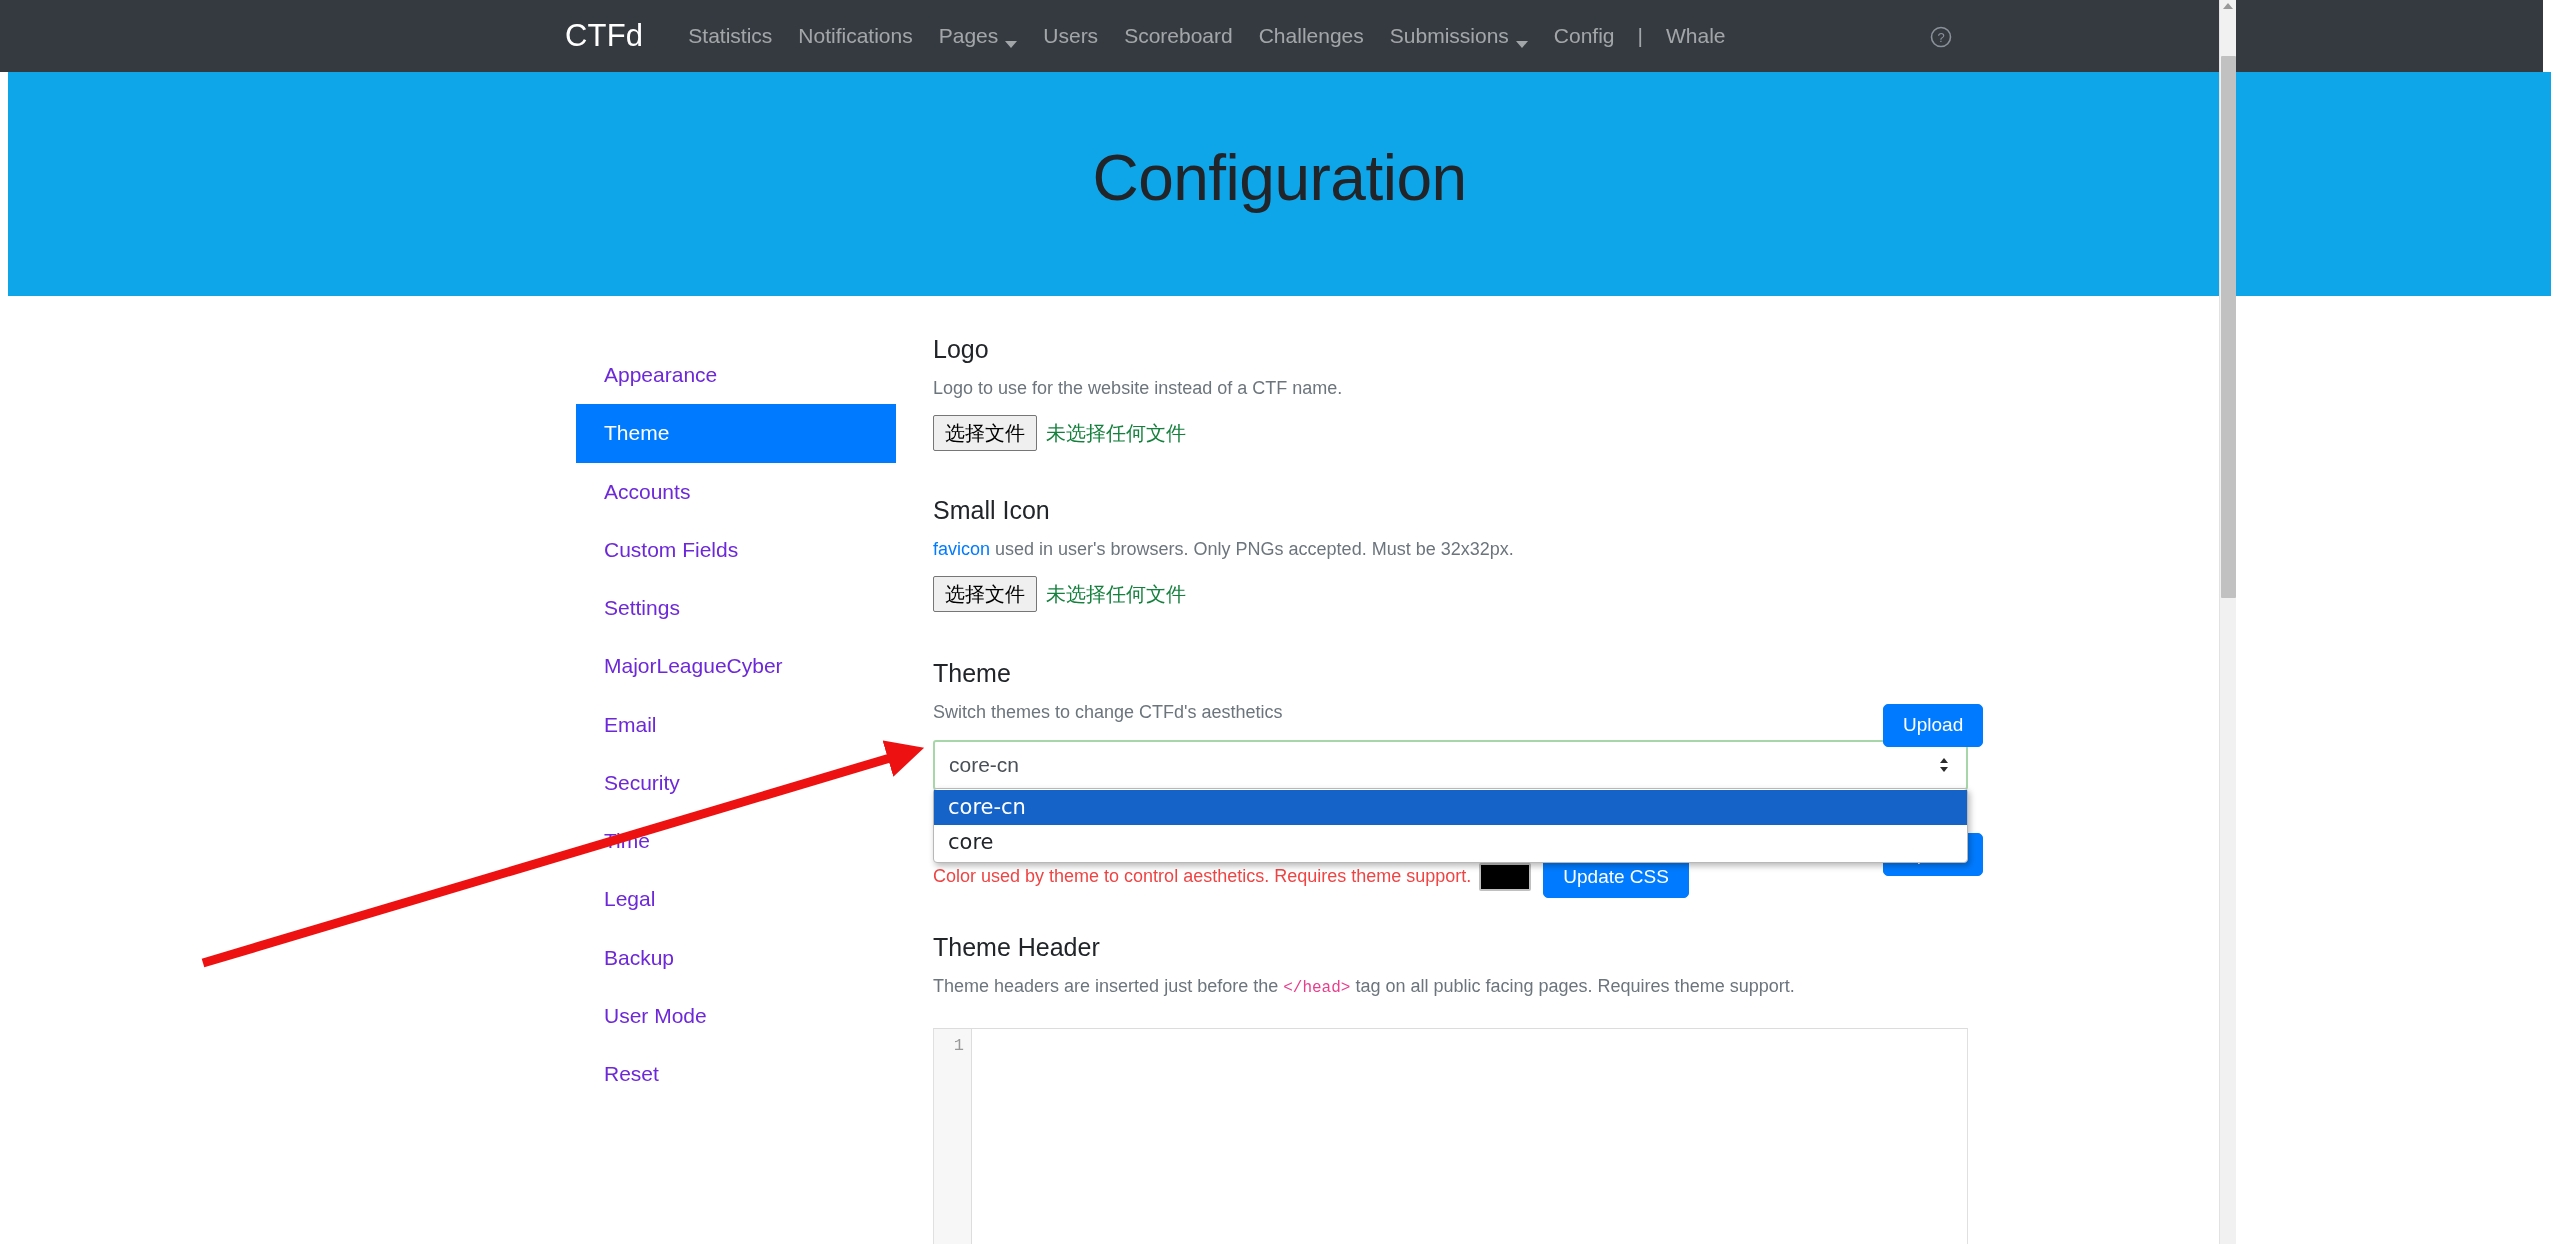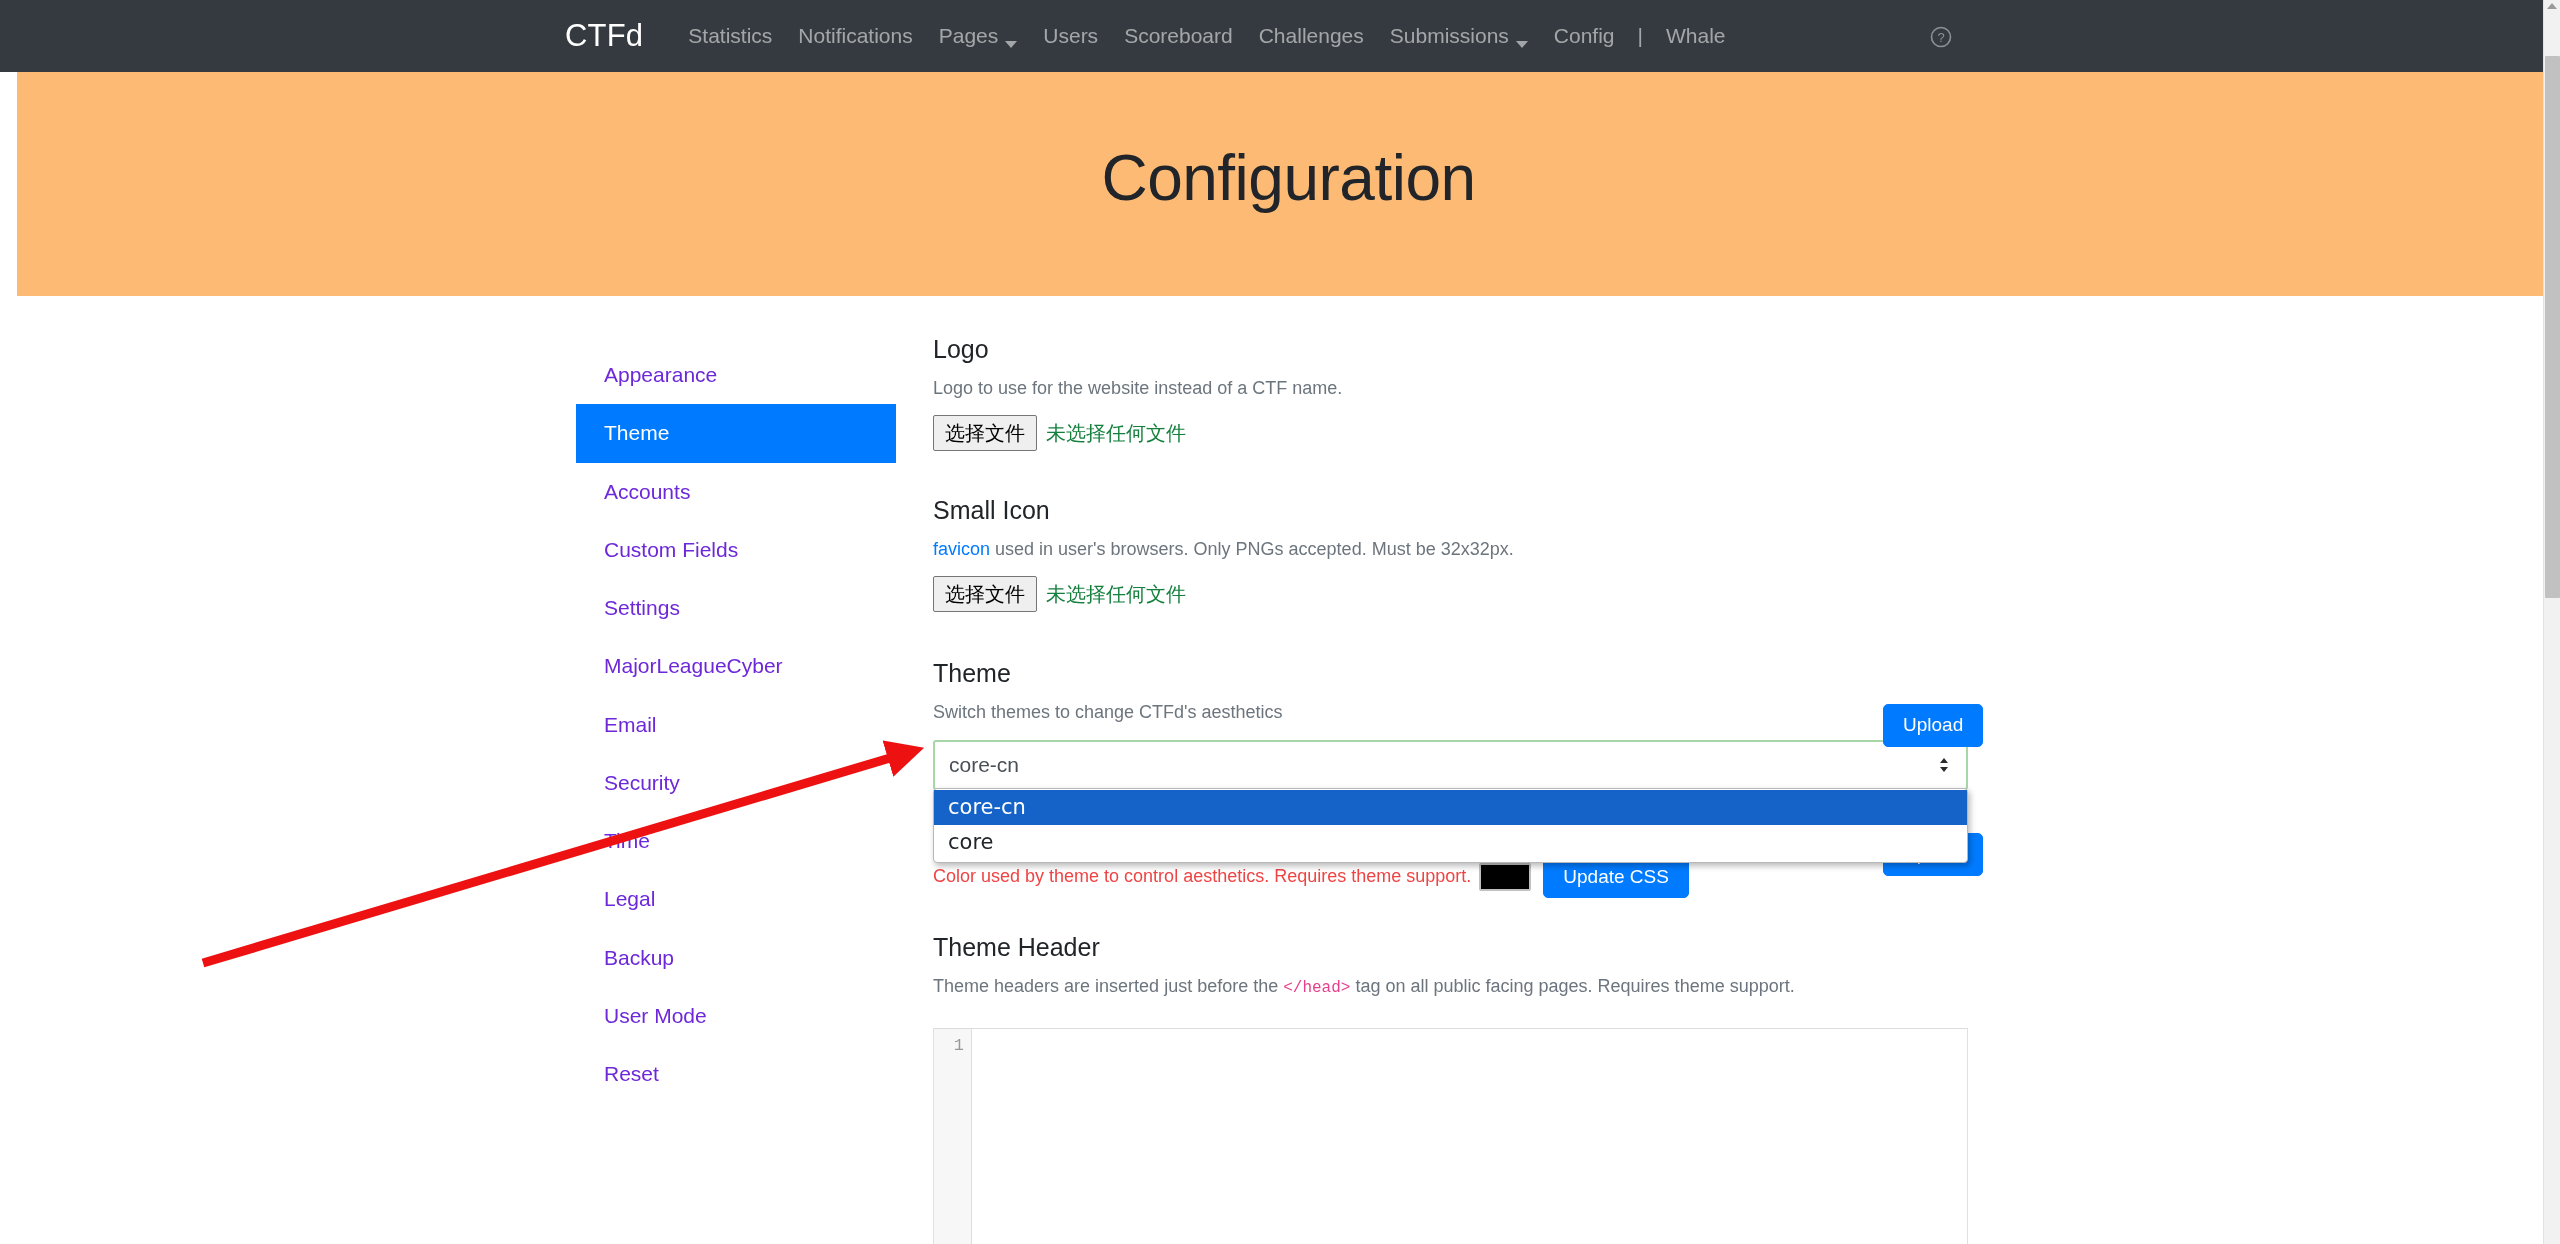--- a/index.html
+++ b/index.html
@@ -5,21 +5,21 @@
 <style>
   * { box-sizing: border-box; }
   html, body {
     margin: 0; padding: 0;
     width: 2560px; height: 1244px;
     overflow: hidden;
     background: #ffffff;
     font-family: "Liberation Sans", sans-serif;
   }
 
-  #page { position: relative; width: 2560px; height: 1244px; background: #fff; }
+  #page { position: relative; width: 2236px; height: 1244px; background: #fff; }
 
   
   .navbar {
     position: absolute; top: 0; left: 0;
     width: 2543px; height: 72px;
     background: #343a40;
     display: flex; align-items: center;
   }
   .navbar-inner {
     display: flex; align-items: center;
@@ -59,23 +59,23 @@
   }
   .help-icon {
     position: absolute;
     left: 1930px; top: 26px;
     width: 22px; height: 22px;
     cursor: pointer;
   }
 
   
   .jumbotron {
-    position: absolute; top: 72px; left: 17px;
+    position: absolute; top: 72px; left: 8px;
     width: 2543px; height: 224px;
-    background: #fdba74;
+    background: #0ea5e9;
     display: flex; align-items: center; justify-content: center;
   }
   .page-title {
     font-size: 64px;
     font-weight: 300;
     color: #212529;
     letter-spacing: -0.5px;
     margin: 0;
     transform: translateY(-6px);
   }

